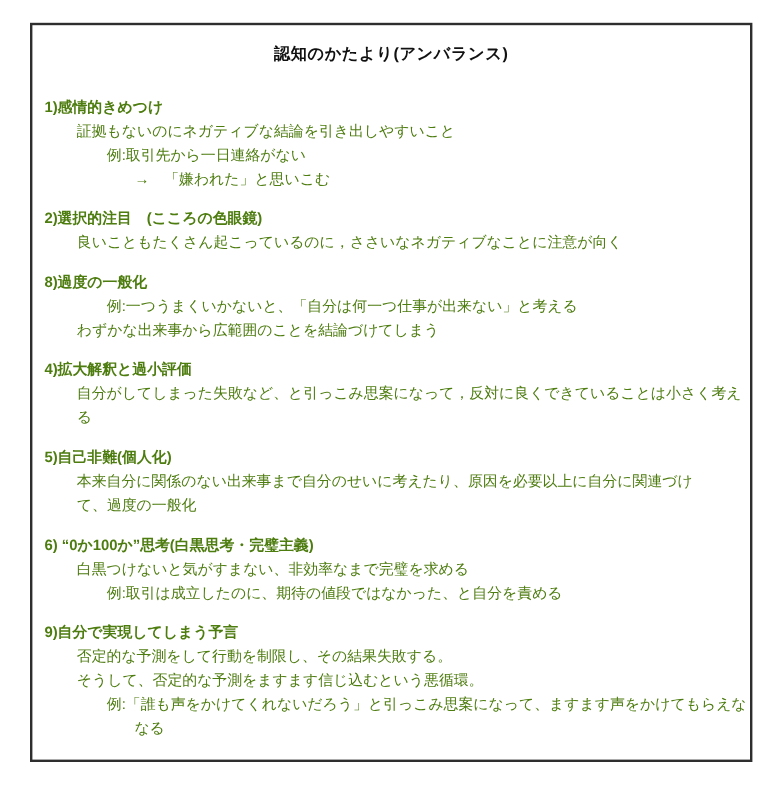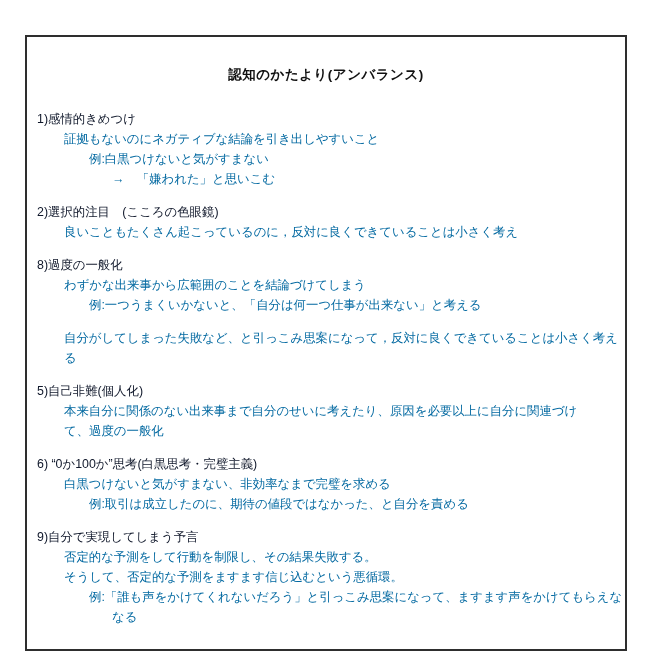--- a/index.html
+++ b/index.html
@@ -12,71 +12,71 @@
   }
   .sheet {
     position: absolute;
     left: 25px;
     top: 19px;
     width: 602px;
     height: 616px;
     box-sizing: border-box;
     border: 2px solid #2e2e2e;
     background: #ffffff;
-    padding: 28px 0 0 10px;
+    padding: 14px 0 0 10px;
     overflow: hidden;
-    margin-top: 16px;
   }
   .doc-title {
     text-align: center;
     font-weight: 700;
     font-size: 13.5px;
     line-height: 20px;
     color: #111111;
     letter-spacing: 0.5px;
     margin: 0 10px 24px 0;
   }
   .section { margin: 0 0 13px 0; }
   .line {
     font-size: 12.4px;
     line-height: 20px;
-    color: #0369a1;
+    color: #4d7c0f;
     white-space: nowrap;
   }
-  .heading { color: #0f172a; }
+  .heading { color: #4d7c0f; font-weight: bold; }
   .ind0 { padding-left: 0; }
   .ind1 { padding-left: 27px; }
   .ind2 { padding-left: 52px; }
   .ind3 { padding-left: 75px; font-family: Liberation Serif, serif; }
 </style>
 </head>
 <body>
 
 <div class="sheet">
   <div class="doc-title">認知のかたより(アンバランス)</div>
 
   <div class="section">
     <div class="line heading ind0">1)感情的きめつけ</div>
     <div class="line ind1">証拠もないのにネガティブな結論を引き出しやすいこと</div>
-    <div class="line ind2">例:白黒つけないと気がすまない</div>
+    <div class="line ind2">例:取引先から一日連絡がない</div>
     <div class="line ind3">→　「嫌われた」と思いこむ</div>
   </div>
 
   <div class="section">
     <div class="line heading ind0">2)選択的注目　(こころの色眼鏡)</div>
-    <div class="line ind1">良いこともたくさん起こっているのに，反対に良くできていることは小さく考え</div>
+    <div class="line ind1">良いこともたくさん起こっているのに，ささいなネガティブなことに注意が向く</div>
   </div>
 
   <div class="section">
     <div class="line heading ind0">8)過度の一般化</div>
+    <div class="line ind2">例:一つうまくいかないと、「自分は何一つ仕事が出来ない」と考える</div>
     <div class="line ind1">わずかな出来事から広範囲のことを結論づけてしまう</div>
-    <div class="line ind2">例:一つうまくいかないと、「自分は何一つ仕事が出来ない」と考える</div>
   </div>
 
   <div class="section">
+    <div class="line heading ind0">4)拡大解釈と過小評価</div>
     <div class="line ind1">自分がしてしまった失敗など、と引っこみ思案になって，反対に良くできていることは小さく考え</div>
     <div class="line ind1">る</div>
   </div>
 
   <div class="section">
     <div class="line heading ind0">5)自己非難(個人化)</div>
     <div class="line ind1">本来自分に関係のない出来事まで自分のせいに考えたり、原因を必要以上に自分に関連づけ</div>
     <div class="line ind1">て、過度の一般化</div>
   </div>
 

